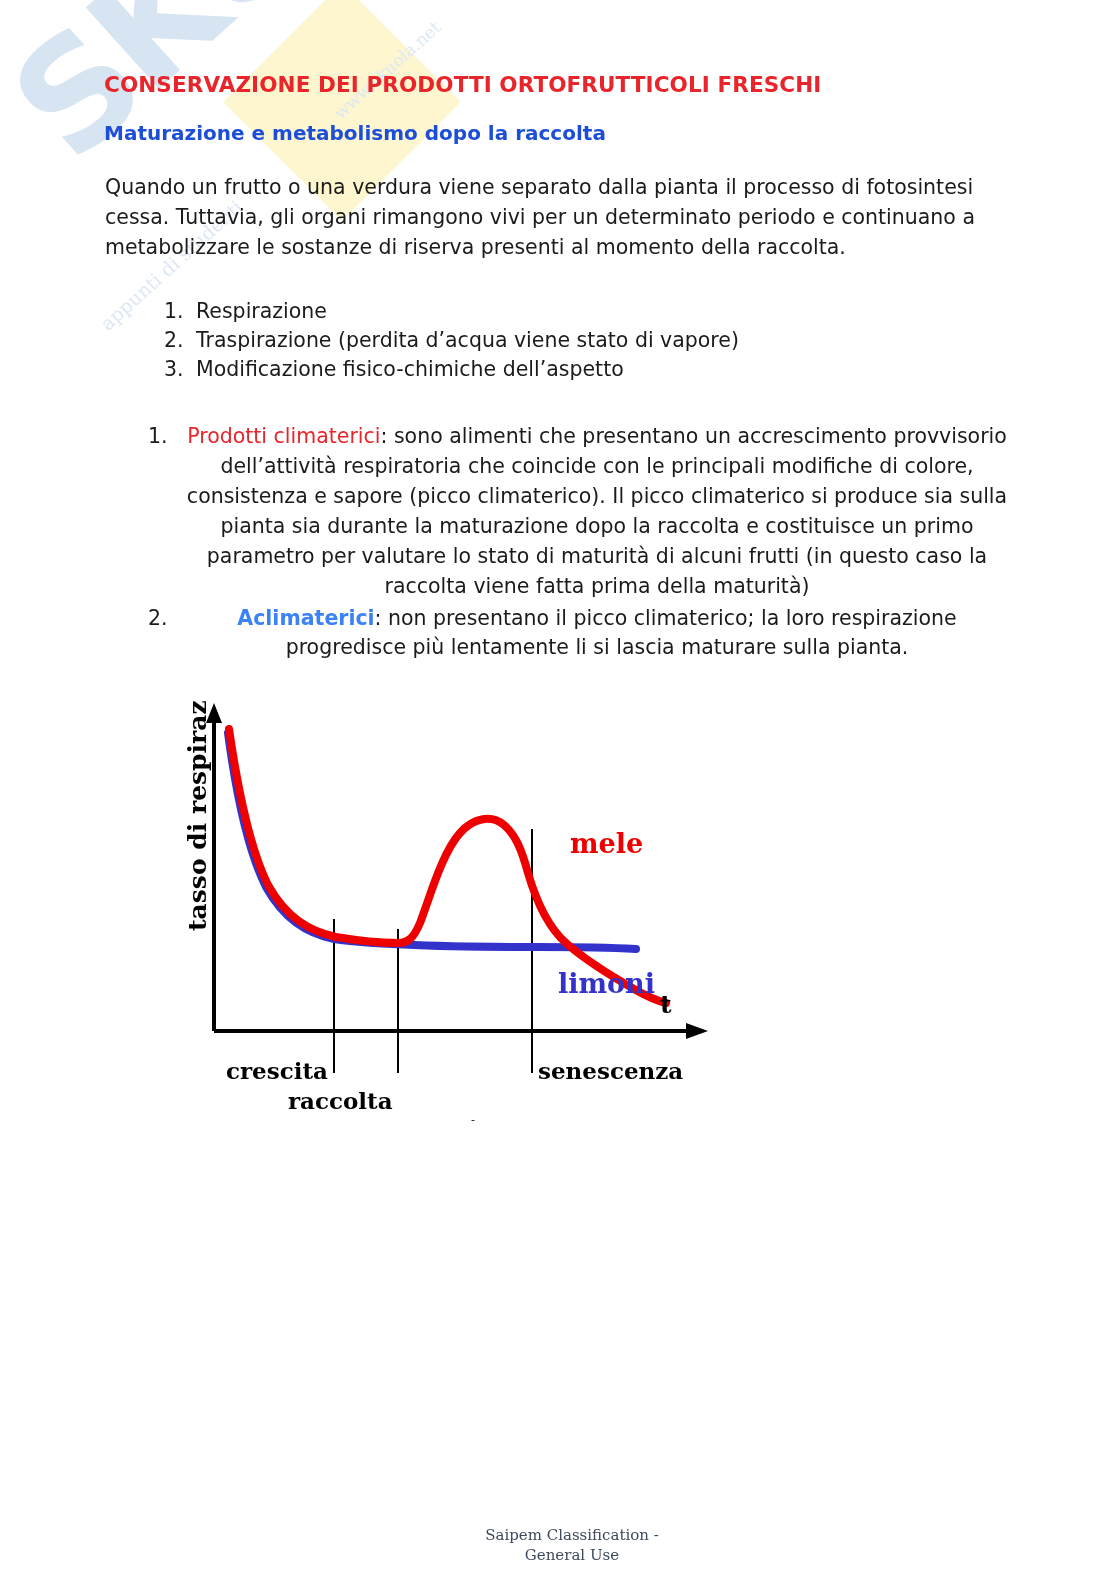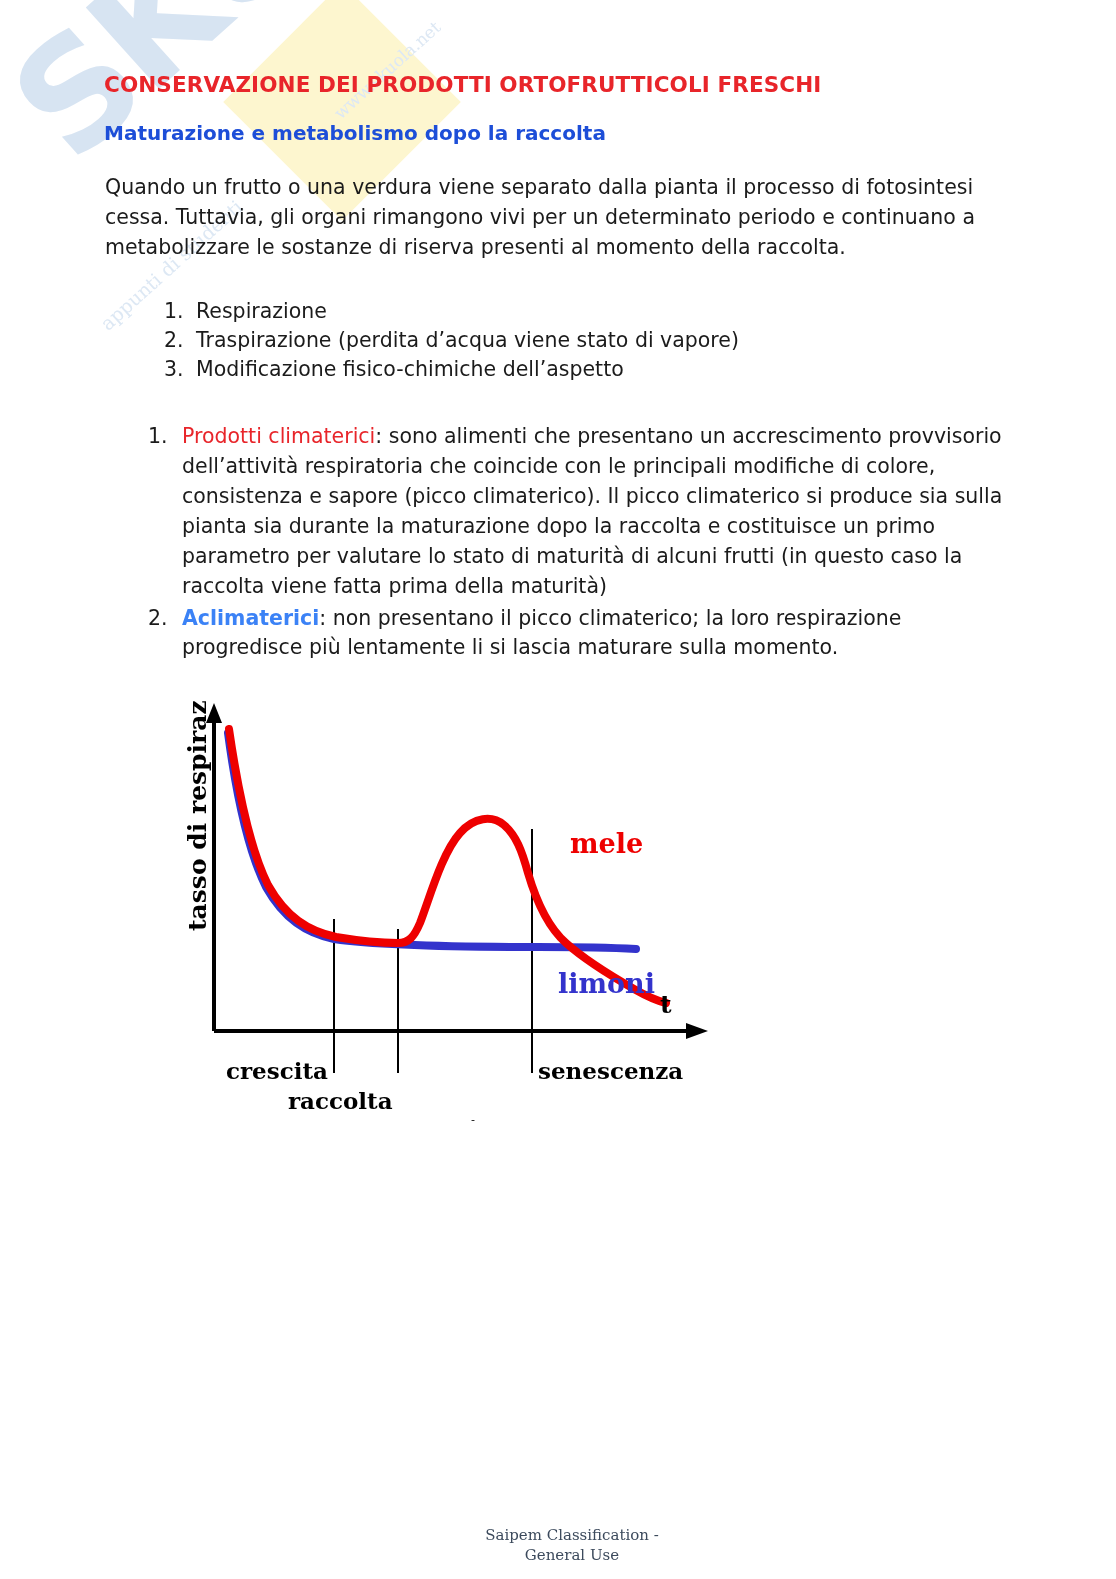--- a/index.html
+++ b/index.html
@@ -119,20 +119,21 @@
 
   ol.list-groups {
     margin: 0;
     padding-top: 22px;
     padding-left: 70px;
     font-size: 20.5px;
     line-height: 1.46;
     color: #1b1b1b;
     list-style-type: decimal;
     max-width: 880px;
+    text-align: center;
   }
   ol.list-groups > li { padding-left: 8px; margin-bottom: 2px; }
   .kw-red  { color: #e8252a; }
   .kw-blue { color: #3b82f6; font-weight: bold; }
 
   
   .figure {
     position: relative;
     margin-top: 38px;
     margin-left: 62px;
@@ -178,21 +179,21 @@
 
     <ol class="list-plain">
       <li>Respirazione</li>
       <li>Traspirazione (perdita d’acqua viene stato di vapore)</li>
       <li>Modificazione fisico-chimiche dell’aspetto</li>
     </ol>
 
 
     <ol class="list-groups">
       <li><span class="kw-red">Prodotti climaterici</span><span>: sono alimenti che presentano un accrescimento provvisorio dell’attività respiratoria che coincide con le principali modifiche di colore, consistenza e sapore (picco climaterico). Il picco climaterico si produce sia sulla pianta sia durante la maturazione dopo la raccolta e costituisce un primo parametro per valutare lo stato di maturità di alcuni frutti (in questo caso la raccolta viene fatta prima della maturità)</span></li>
-      <li><span class="kw-blue">Aclimaterici</span><span>: non presentano il picco climaterico; la loro respirazione progredisce più lentamente li si lascia maturare sulla momento.</span></li>
+      <li><span class="kw-blue">Aclimaterici</span><span>: non presentano il picco climaterico; la loro respirazione progredisce più lentamente li si lascia maturare sulla pianta.</span></li>
     </ol>
 
     <div class="figure">
       <svg width="560" height="420" viewBox="0 0 560 420" xmlns="http://www.w3.org/2000/svg">
 
         <g>
           <line x1="48" y1="330" x2="520" y2="330" stroke="#000" stroke-width="4"></line>
           <polygon points="520,322 542,330 520,338" fill="#000"></polygon>
           <line x1="48" y1="330" x2="48" y2="20" stroke="#000" stroke-width="4"></line>
           <polygon points="40,22 48,2 56,22" fill="#000"></polygon>

